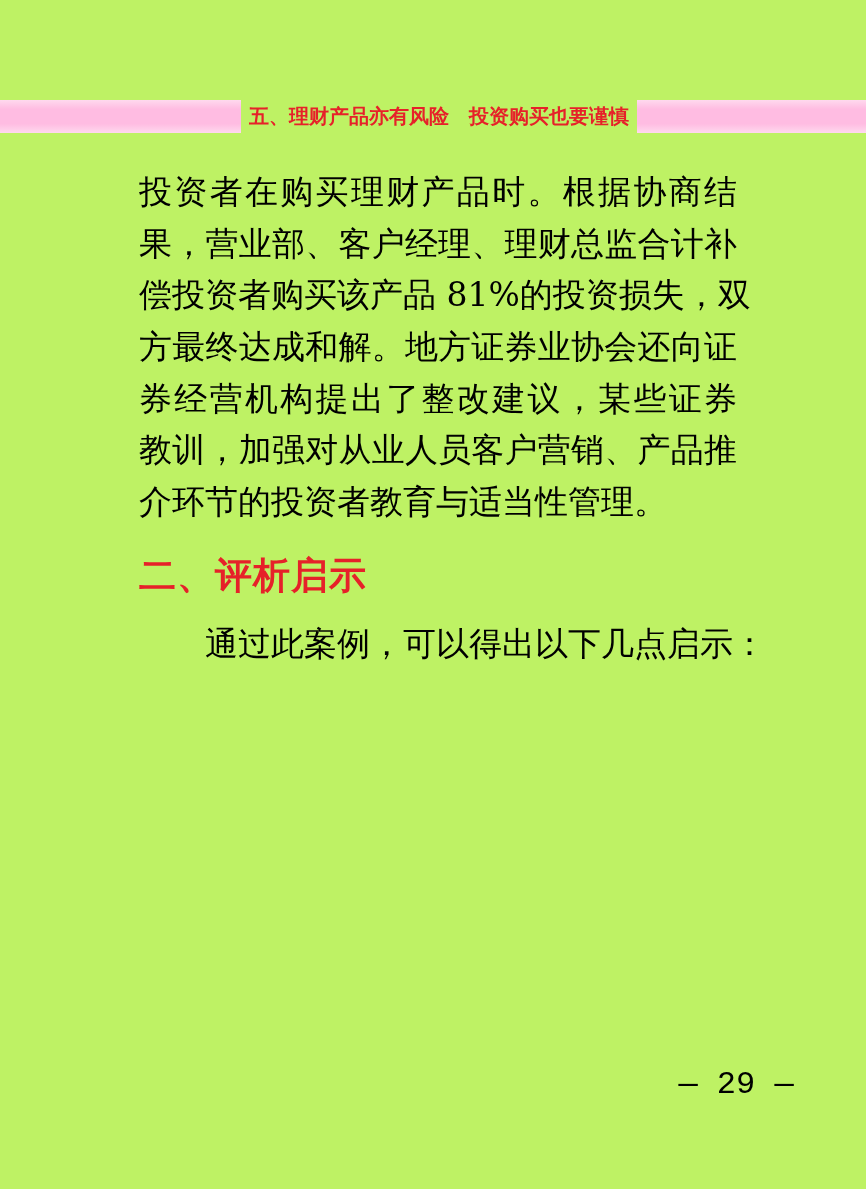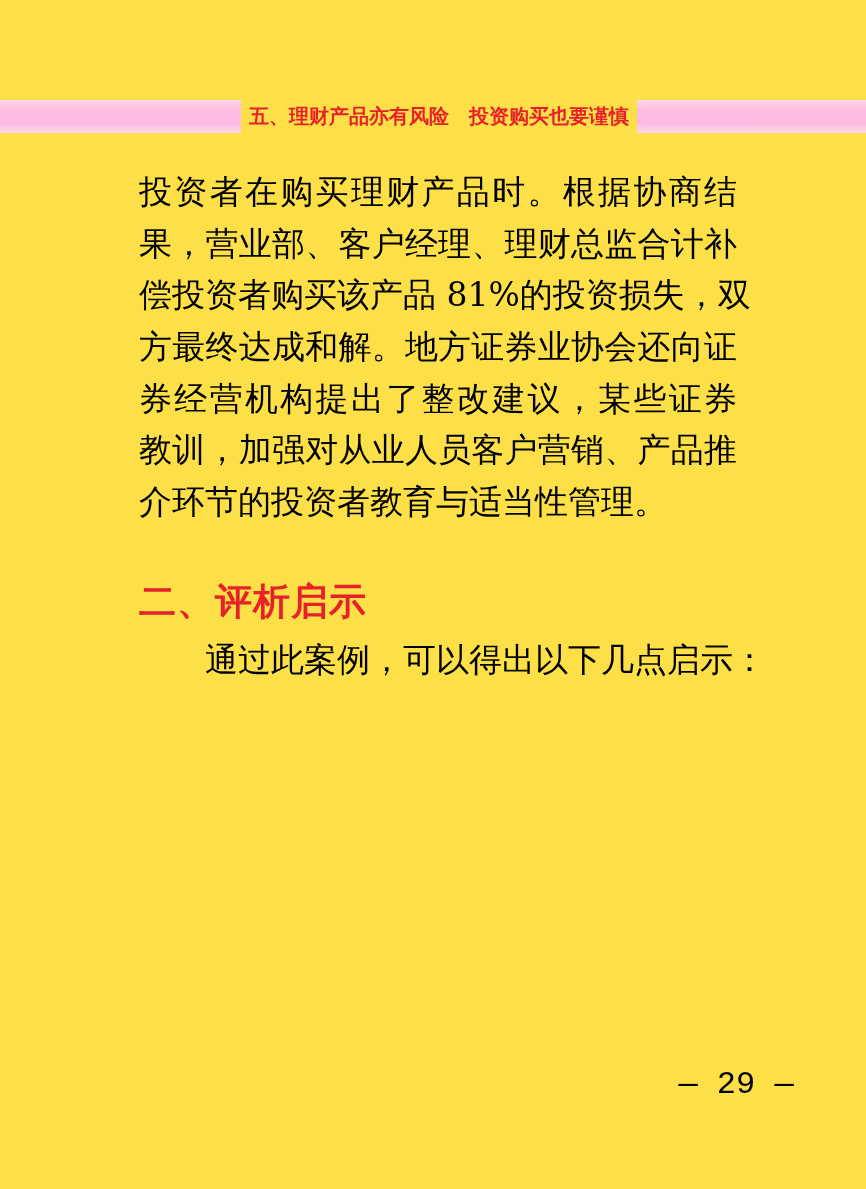--- a/index.html
+++ b/index.html
@@ -4,21 +4,21 @@
 <style>
   html, body {
     margin: 0;
     padding: 0;
     background: #ffffff;
   }
   .page {
     position: relative;
     width: 866px;
     height: 1189px;
-    background: #fde047;
+    background: #bef264;
     overflow: hidden;
     font-family: "DejaVu Serif", "Liberation Serif", serif;
   }
 
   
   .header-band {
     position: absolute;
     top: 100px;
     left: 0;
     width: 866px;
@@ -63,30 +63,30 @@
     overflow: visible;
   }
   .bline.endline {
     text-align: left;
     text-align-last: left;
   }
   .bline.indent {
     text-indent: 66px;
   }
   .section-heading {
-    margin-top: 50px;
+    margin-top: 22px;
     height: 52px;
     line-height: 52px;
     font-size: 37px;
     font-weight: bold;
     letter-spacing: 1px;
     color: #e62129;
-    font-family: Liberation Mono, monospace;
+    font-family: Liberation Serif, serif;
   }
-  .para2 { margin-top: 4px; }
+  .para2 { margin-top: 16px; }
   .para3 { margin-top: 10px; }
 
   
   .page-number {
     position: absolute;
     top: 1068px;
     left: 620px;
     width: 232px;
     height: 34px;
     line-height: 34px;

